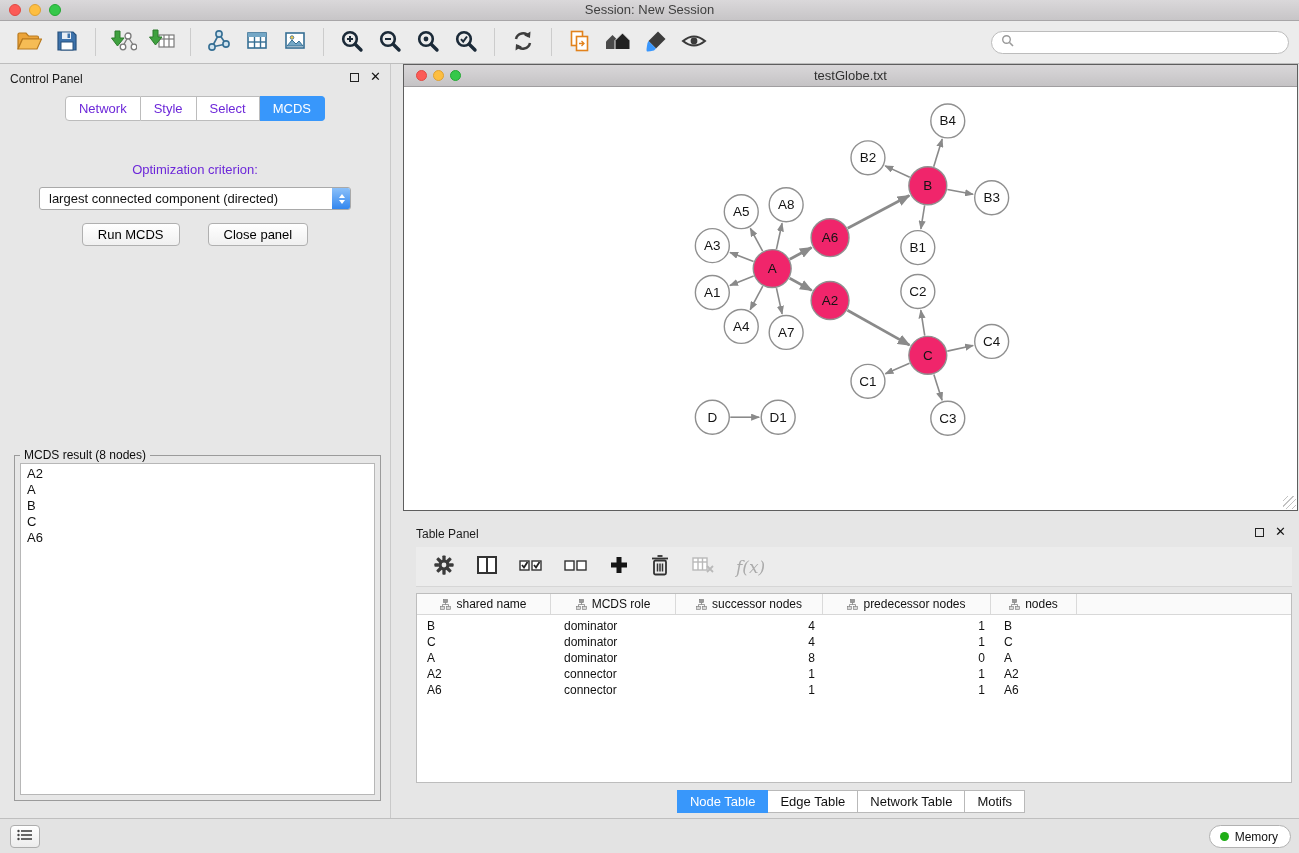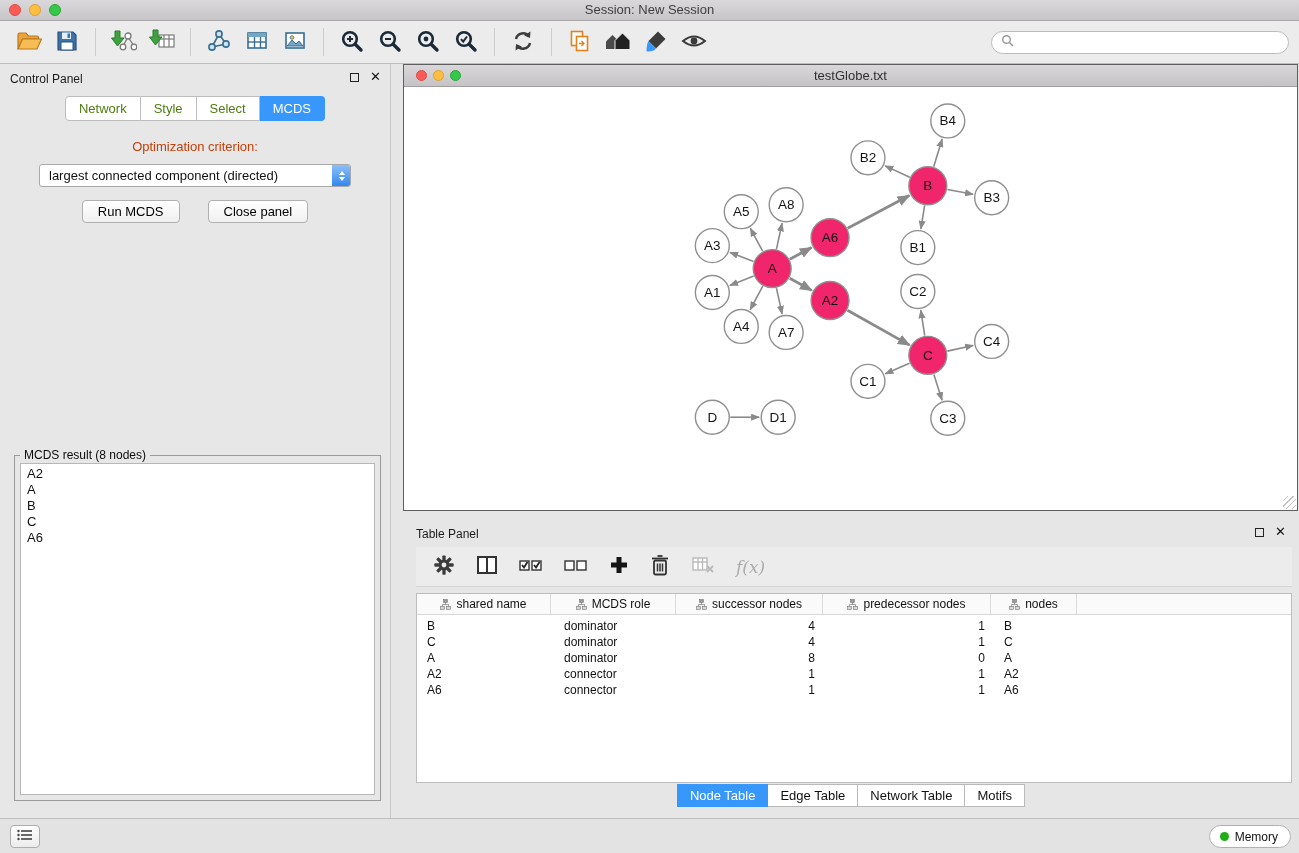--- a/index.html
+++ b/index.html
@@ -30,25 +30,25 @@
   .search-field input { border:none; outline:none; flex:1; font-size:13px; background:transparent; font-family:inherit; }
 
   
   .control-panel { position:absolute; left:0; top:64px; width:391px; bottom:35px; background:#e7e7e7; border-right:1px solid #c9c9c9; }
   .panel-head { position:relative; height:28px; }
   .panel-title { position:absolute; left:10px; top:8px; font-size:12px; color:#1b1b1b; }
   .panel-btns { position:absolute; right:9px; top:8px; display:flex; gap:11px; align-items:center; }
   .float-glyph { width:9px; height:9px; border:1.5px solid #222; display:inline-block; cursor:pointer; }
   .close-glyph { font-size:13px; font-weight:bold; color:#111; line-height:10px; cursor:pointer; }
   .cp-tabstrip { display:flex; justify-content:center; margin-top:4px; }
-  .cp-tab { font-size:13px; padding:4px 13px; background:#fff; border:1px solid #bcbcbc; border-left:none; color:#4d7c0f; cursor:pointer; }
+  .cp-tab { font-size:13px; padding:4px 13px; background:#fff; border:1px solid #bcbcbc; border-left:none; color:#6d28d9; cursor:pointer; }
   .cp-tab:first-child { border-left:1px solid #bcbcbc; border-radius:4px 0 0 4px; }
   .cp-tab:last-child { border-radius:0 4px 4px 0; }
   .cp-tab.active { background:var(--accent); border-color:var(--accent); color:#fff; }
-  .opt-label { text-align:center; margin-top:18px; font-size:13px; color:#c2410c; }
+  .opt-label { text-align:center; margin-top:41px; font-size:13px; color:#6d28d9; }
   .dropdown { position:relative; margin:10px auto 0; width:312px; height:23px; background:#fff;
     border:1px solid #a9a9a9; border-radius:3px; line-height:21px; padding:0 36px 0 9px;
     font-size:13px; white-space:nowrap; overflow:hidden; cursor:pointer; }
   .dd-stepper { position:absolute; right:-1px; top:-1px; width:19px; height:23px;
     background:linear-gradient(#8fc3fa,#2f84ee); border-radius:0 3px 3px 0;
     display:flex; flex-direction:column; align-items:center; justify-content:center; gap:2px; }
   .dd-stepper i { width:0; height:0; border-left:3.5px solid transparent; border-right:3.5px solid transparent; display:block; }
   .dd-up   { border-bottom:4.5px solid #fff; }
   .dd-down { border-top:4.5px solid #fff; }
   .cp-buttons { display:flex; justify-content:center; gap:28px; margin-top:13px; }
@@ -91,21 +91,21 @@
   .th.filler { flex:1; border-right:none; cursor:default; }
   .tbody { padding-top:3px; }
   .tr { display:flex; height:16px; align-items:center; font-size:12px; cursor:default; }
   .td { overflow:hidden; white-space:nowrap; }
   .c0 { width:134px; } .c1 { width:125px; } .c2 { width:147px; } .c3 { width:168px; } .c4 { width:86px; }
   .td.c0 { padding-left:10px; }
   .td.c1 { padding-left:13px; }
   .td.c2 { text-align:right; padding-right:8px; }
   .td.c3 { text-align:right; padding-right:6px; }
   .td.c4 { padding-left:13px; }
-  .tp-tabs { display:flex; justify-content:center; margin-top:1px; }
+  .tp-tabs { display:flex; justify-content:center; margin-top:7px; }
   .tp-tab { font-size:13px; padding:3px 12px; background:#fff; border:1px solid #b9b9b9; border-left:none; cursor:pointer; }
   .tp-tab:first-child { border-left:1px solid #b9b9b9; }
   .tp-tab.active { background:var(--accent); border-color:var(--accent); color:#fff; }
 
   
   .statusbar { position:absolute; left:0; right:0; bottom:0; height:35px; background:#e3e3e3; border-top:1px solid #bfbfbf; }
   .list-btn { position:absolute; left:10px; top:6px; width:30px; height:23px;
     background:linear-gradient(#ffffff,#ececec); border:1px solid #adadad; border-radius:4px;
     display:flex; align-items:center; justify-content:center; cursor:pointer; }
   .memory-btn { position:absolute; right:8px; top:6px; height:23px; padding:0 12px 0 10px; background:#fff;

